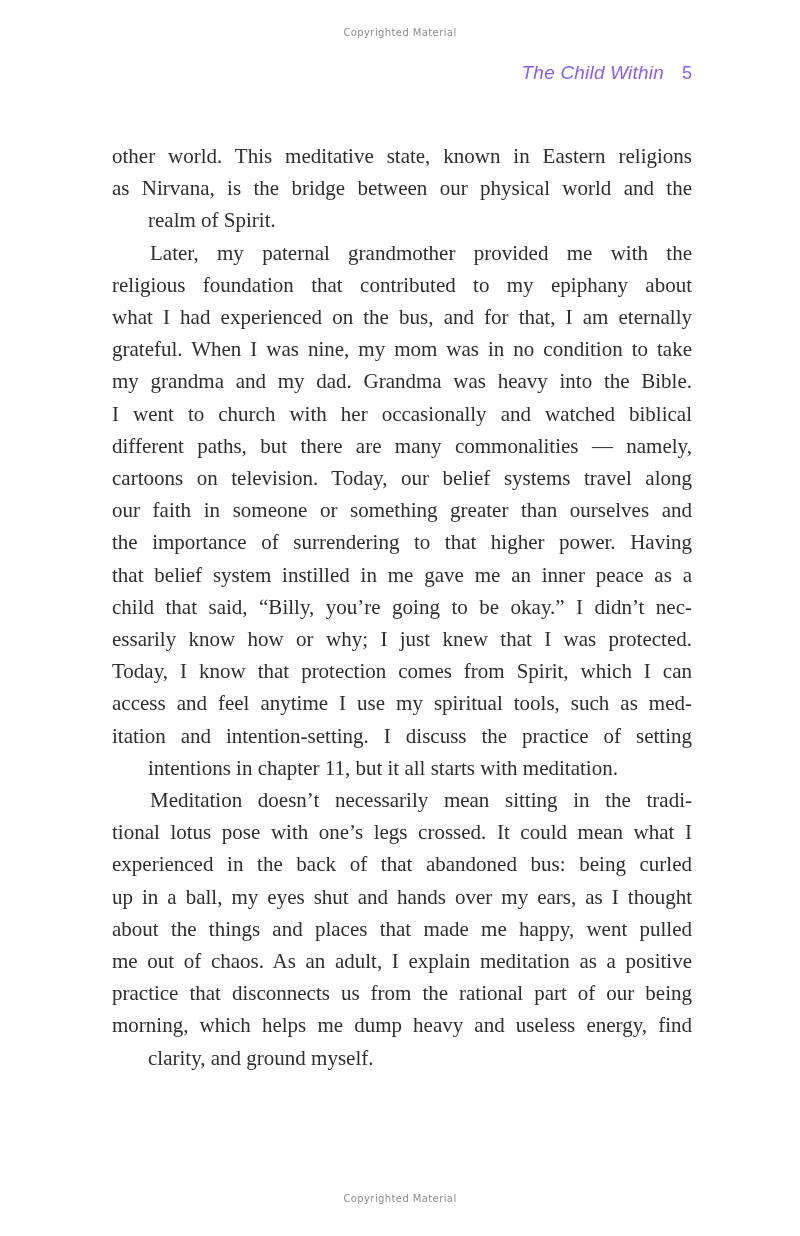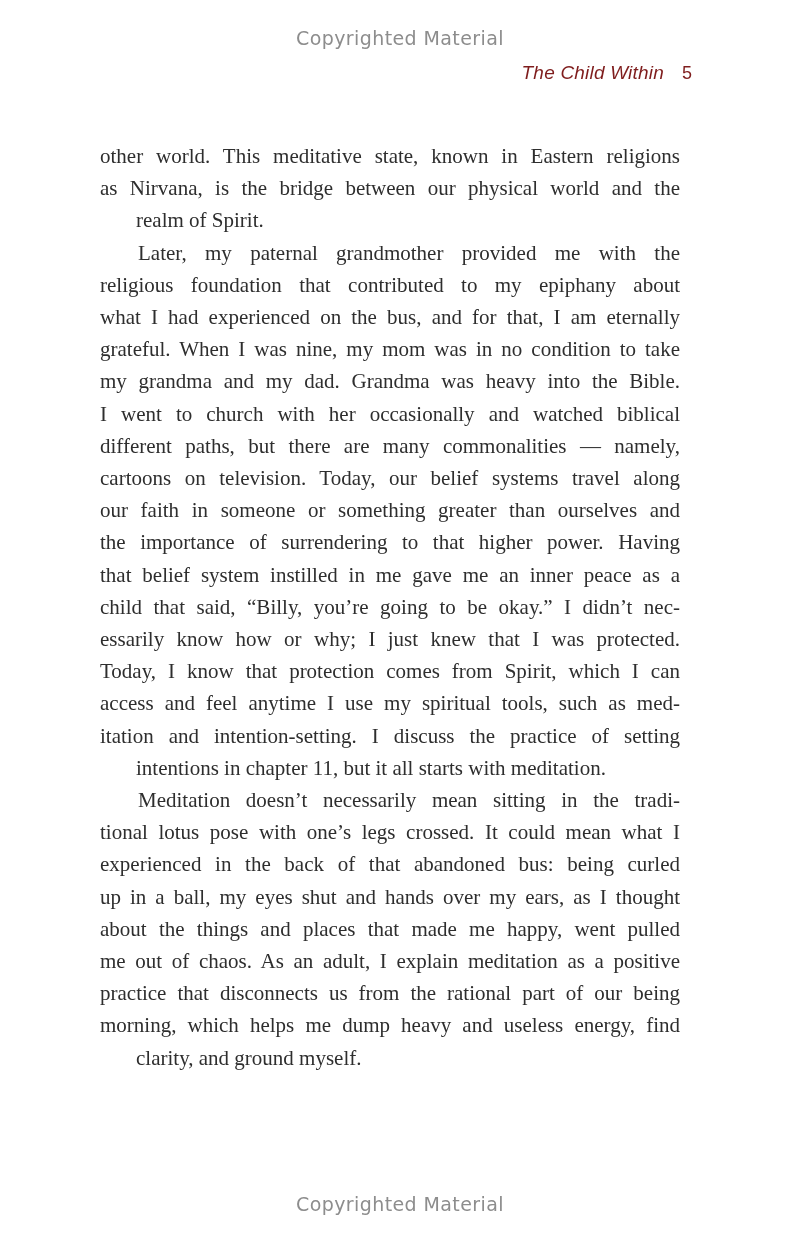--- a/index.html
+++ b/index.html
@@ -14,47 +14,47 @@
     background: #ffffff;
     overflow: hidden;
     font-family: "Liberation Serif", serif;
   }
   .notice {
     position: absolute;
     left: 0;
     width: 100%;
     text-align: center;
     font-family: "DejaVu Sans", sans-serif;
-    font-size: 19px;
+    font-size: 10px;
     letter-spacing: 0.4px;
     color: #8d8d8d;
   }
   .notice.top { top: 27px; }
   .notice.bottom { top: 1193px; }
   .running-header {
     position: absolute;
     right: 108px;
     top: 62px;
-    color: #7f1d1d;
+    color: #8b5cf6;
     font-family: "Liberation Sans", sans-serif;
     font-size: 19px;
     white-space: nowrap;
   }
   .chapter-title {
     font-style: italic;
     letter-spacing: 0.2px;
   }
   .page-number {
     font-style: normal;
     margin-left: 18px;
     font-size: 18px;
   }
   .body-text {
     position: absolute;
-    left: 100px;
+    left: 112px;
     top: 140px;
     width: 580px;
     font-size: 21px;
     line-height: 32.2px;
     color: #2e2e2e;
   }
   .line {
     text-align: justify;
     text-align-last: justify;
   }

